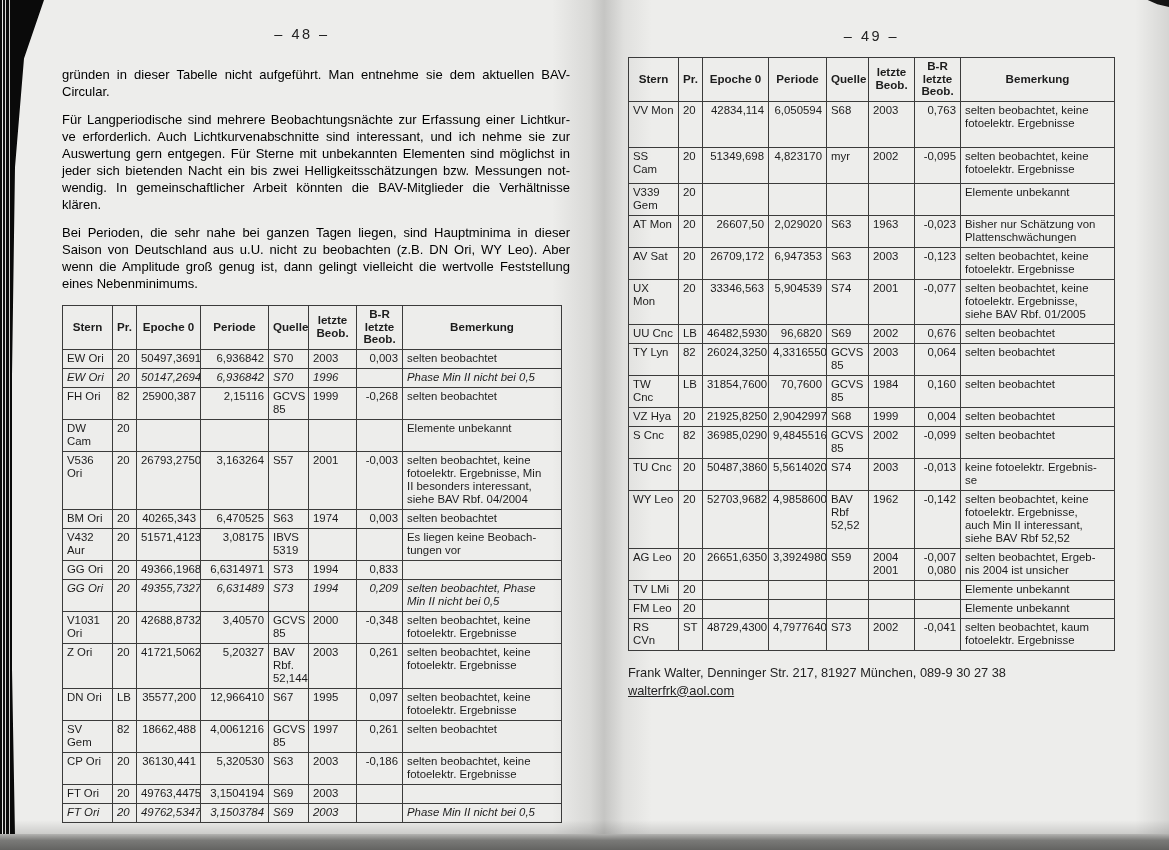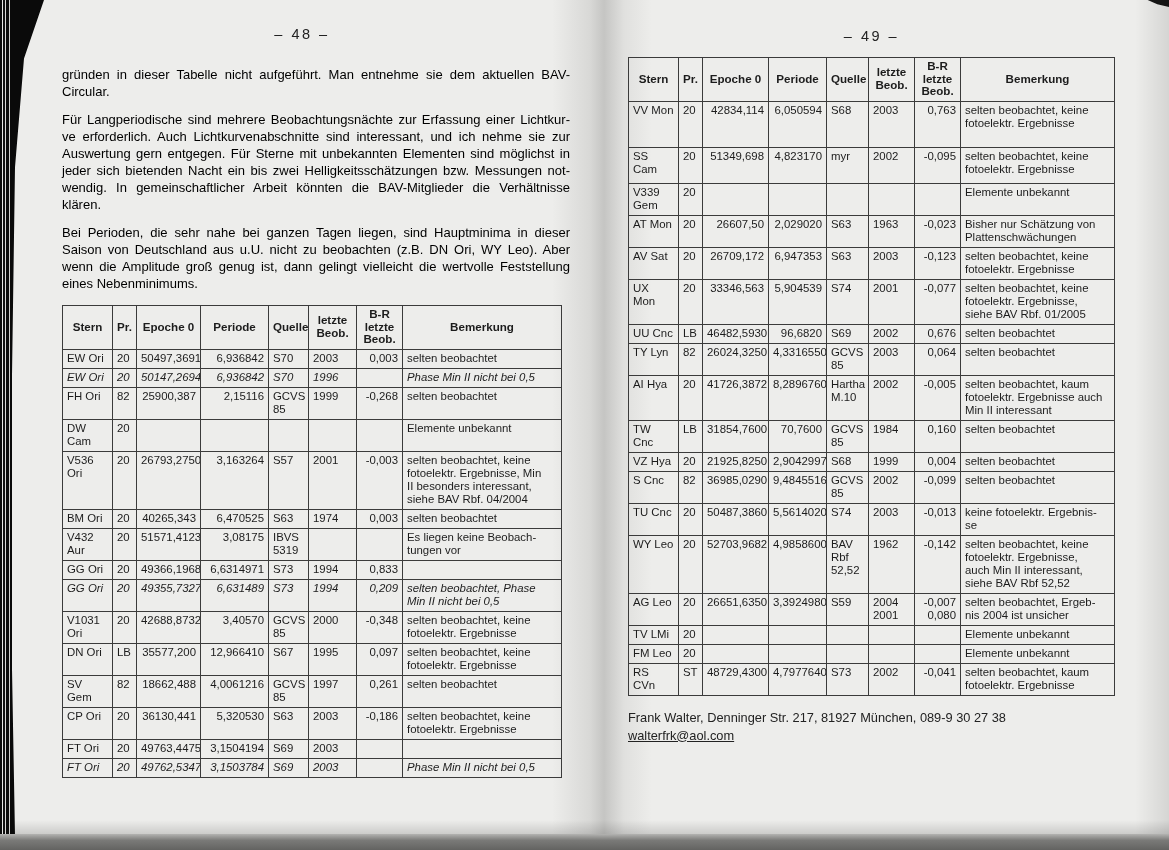--- a/index.html
+++ b/index.html
@@ -239,20 +239,33 @@
             <td class="c2">42688,8732</td>
             <td class="c3">3,40570</td>
             <td class="c4">GCVS
 85</td>
             <td class="c5">2000</td>
             <td class="c6">-0,348</td>
             <td class="c7">selten beobachtet, keine
 fotoelektr. Ergebnisse</td>
           </tr>
           <tr>
+            <td class="c0">Z Ori</td>
+            <td class="c1">20</td>
+            <td class="c2">41721,5062</td>
+            <td class="c3">5,20327</td>
+            <td class="c4">BAV
+Rbf.
+52,144</td>
+            <td class="c5">2003</td>
+            <td class="c6">0,261</td>
+            <td class="c7">selten beobachtet, keine
+fotoelektr. Ergebnisse</td>
+          </tr>
+          <tr>
             <td class="c0">DN Ori</td>
             <td class="c1">LB</td>
             <td class="c2">35577,200</td>
             <td class="c3">12,966410</td>
             <td class="c4">S67</td>
             <td class="c5">1995</td>
             <td class="c6">0,097</td>
             <td class="c7">selten beobachtet, keine
 fotoelektr. Ergebnisse</td>
           </tr>
@@ -413,33 +426,20 @@
             <td class="c1">82</td>
             <td class="c2">26024,3250</td>
             <td class="c3">4,3316550</td>
             <td class="c4">GCVS
 85</td>
             <td class="c5">2003</td>
             <td class="c6">0,064</td>
             <td class="c7">selten beobachtet</td>
           </tr>
           <tr>
-            <td class="c0">AI Hya</td>
-            <td class="c1">20</td>
-            <td class="c2">41726,3872</td>
-            <td class="c3">8,2896760</td>
-            <td class="c4">Hartha
-M.10</td>
-            <td class="c5">2002</td>
-            <td class="c6">-0,005</td>
-            <td class="c7">selten beobachtet, kaum
-fotoelektr. Ergebnisse auch
-Min II interessant</td>
-          </tr>
-          <tr>
             <td class="c0">TW Cnc</td>
             <td class="c1">LB</td>
             <td class="c2">31854,7600</td>
             <td class="c3">70,7600</td>
             <td class="c4">GCVS
 85</td>
             <td class="c5">1984</td>
             <td class="c6">0,160</td>
             <td class="c7">selten beobachtet</td>
           </tr>

